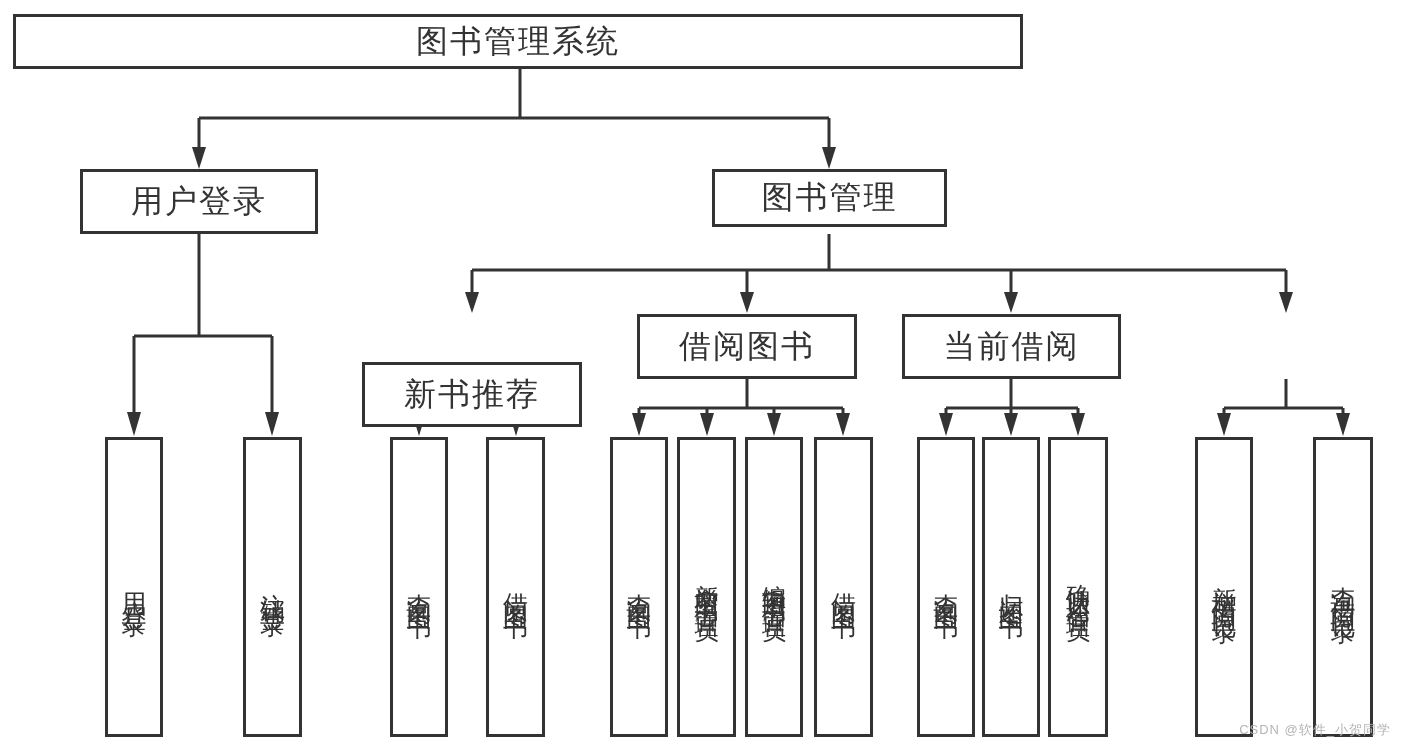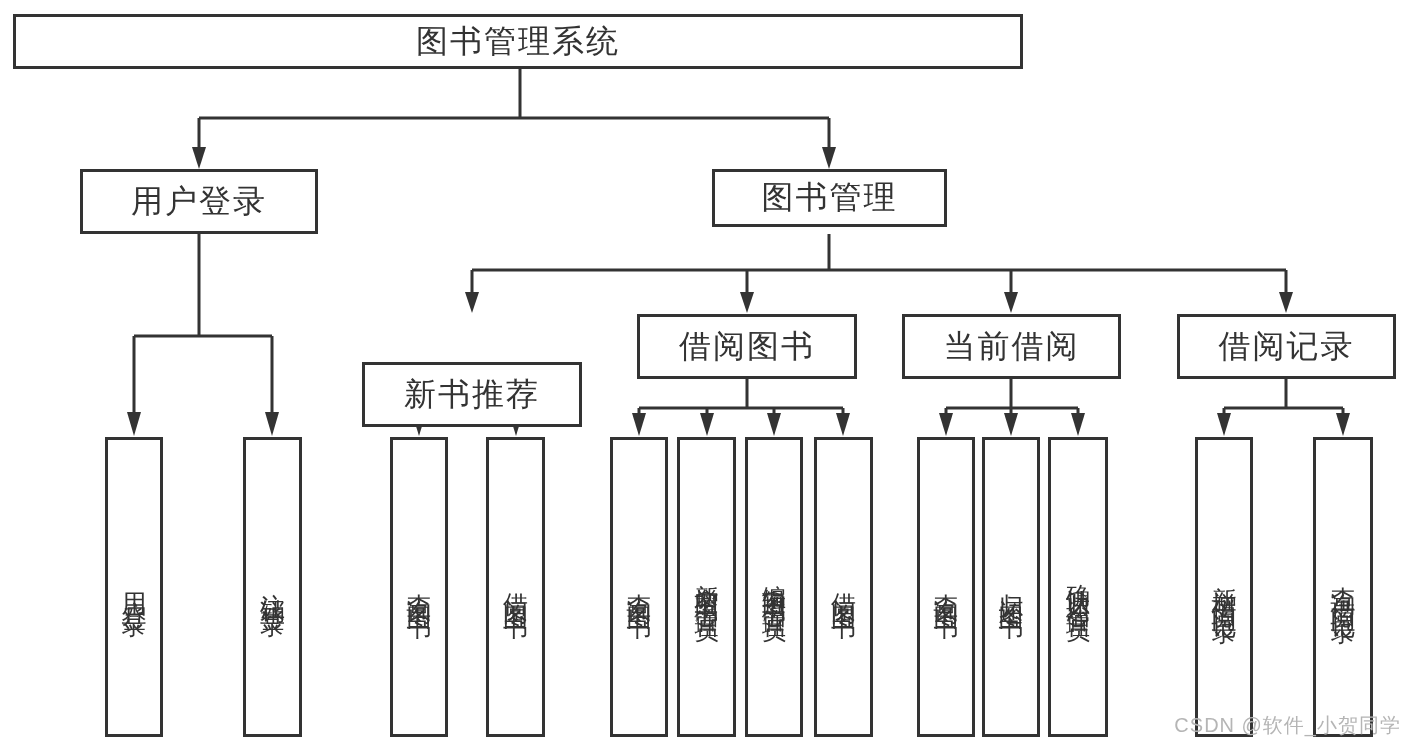--- a/index.html
+++ b/index.html
@@ -53,23 +53,23 @@
     letter-spacing: 7px;
     line-height: 1;
     white-space: nowrap;
   }
   .v-node.long span {
     font-size: 24px;
     letter-spacing: 5px;
   }
   .watermark {
     position: absolute;
-    right: 4px;
+    right: 14px;
     bottom: 8px;
-    font-size: 20px;
+    font-size: 13px;
     color: #b5b5b5;
     letter-spacing: 1px;
     z-index: 5;
     white-space: nowrap;
   }
 
   
   .n-root        { left: 13px;   top: 14px;  width: 1010px; height: 55px; }
   .n-user-login  { left: 80px;   top: 169px; width: 238px;  height: 65px; }
   .n-book-mgmt   { left: 712px;  top: 169px; width: 235px;  height: 58px; }
@@ -165,23 +165,20 @@
 
   <div class="node h-node n-new-books">
     <span>新书推荐</span>
   </div>
   <div class="node h-node n-book-borrow">
     <span>借阅图书</span>
   </div>
   <div class="node h-node n-cur-borrow">
     <span>当前借阅</span>
   </div>
-  <div class="node h-node n-records">
-    <span>借阅记录</span>
-  </div>
 
   <div class="node v-node n-ul-login">
     <span>用户登录</span>
   </div>
   <div class="node v-node n-ul-logout">
     <span>注销登录</span>
   </div>
 
   <div class="node v-node n-nb-query">
     <span>查询图书</span>

